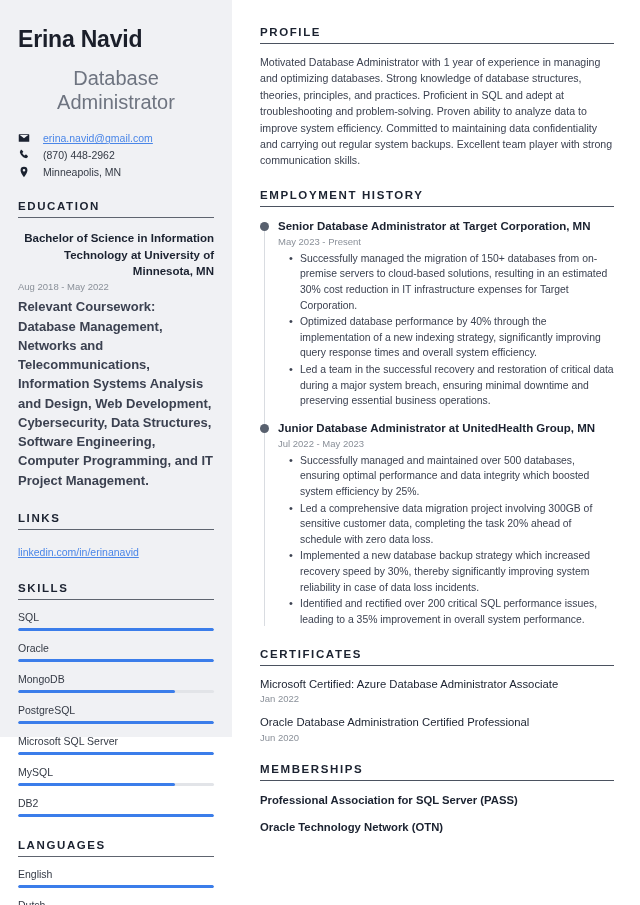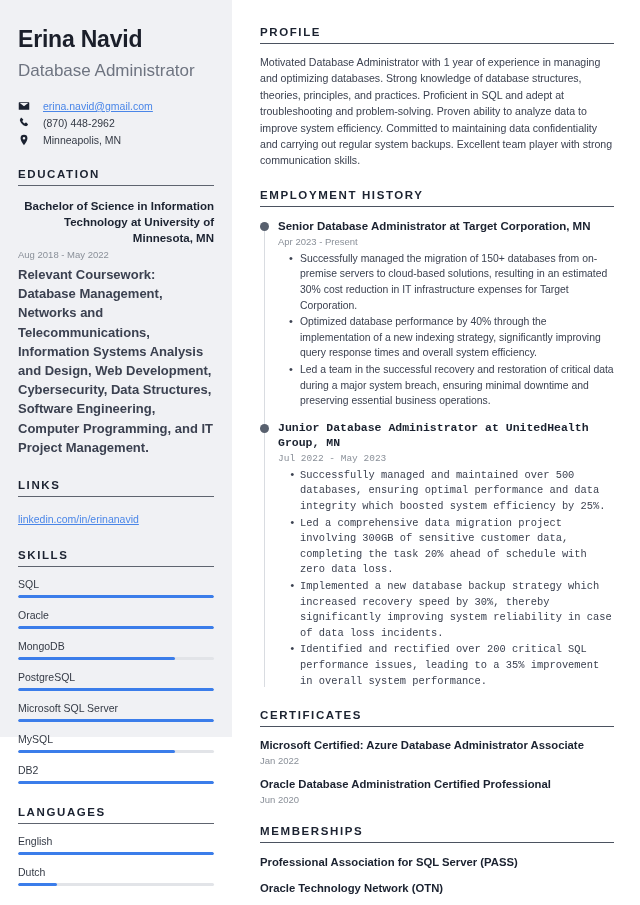--- a/index.html
+++ b/index.html
@@ -35,24 +35,25 @@
 
   .name {
     font-size: 23px;
     font-weight: bold;
     color: #1b1f2a;
     letter-spacing: -0.2px;
     line-height: 1.15;
   }
 
   .job-title {
-    font-size: 17px;
+    font-size: 20px;
     color: #6e7480;
-    margin-top: 9px;
+    margin-top: 14px;
     line-height: 1.2;
+    text-align: center;
   }
 
   .contact-list {
     margin-top: 18px;
   }
 
   .contact-row {
     display: flex;
     align-items: center;
     gap: 13px;
@@ -168,21 +169,21 @@
     content: "";
     position: absolute;
     left: 4px;
     top: 4px;
     bottom: 2px;
     width: 1px;
     background: #d9dce1;
   }
 
   .job { position: relative; margin-bottom: 12px; }
-  .job:last-child { margin-bottom: 0; font-family: Liberation Mono, monospace; }
+  .job:last-child { margin-bottom: 0; }
 
   .job-dot {
     position: absolute;
     left: -18px;
     top: 3px;
     width: 9px;
     height: 9px;
     border-radius: 50%;
     background: #58606e;
   }
@@ -215,21 +216,21 @@
     position: absolute;
     left: -11px;
     top: -1px;
     color: #3b4150;
     font-size: 11px;
   }
 
   .cert-item { margin-top: 11px; }
   .cert-name {
     font-size: 11.3px;
-    font-weight: bold;
+    font-weight: normal;
     color: #1b2230;
     line-height: 1.3;
   }
   .cert-date {
     font-size: 9.5px;
     color: #8a9099;
     margin-top: 2px;
   }
 
   .member-item {
@@ -390,21 +391,21 @@
 
     <section class="main-section">
       <div class="sec-head">EMPLOYMENT HISTORY</div>
       <div class="sec-rule"></div>
 
       <div class="timeline">
 
         <div class="job">
           <span class="job-dot"></span>
           <div class="job-role">Senior Database Administrator at Target Corporation, MN</div>
-          <div class="job-date">Apr 2023 - Present</div>
+          <div class="job-date">May 2023 - Present</div>
           <ul class="job-bullets">
             <li>Successfully managed the migration of 150+ databases from on-premise servers to cloud-based solutions, resulting in an estimated 30% cost reduction in IT infrastructure expenses for Target Corporation.</li>
             <li>Optimized database performance by 40% through the implementation of a new indexing strategy, significantly improving query response times and overall system efficiency.</li>
             <li>Led a team in the successful recovery and restoration of critical data during a major system breach, ensuring minimal downtime and preserving essential business operations.</li>
           </ul>
         </div>
 
         <div class="job">
           <span class="job-dot"></span>
           <div class="job-role">Junior Database Administrator at UnitedHealth Group, MN</div>

